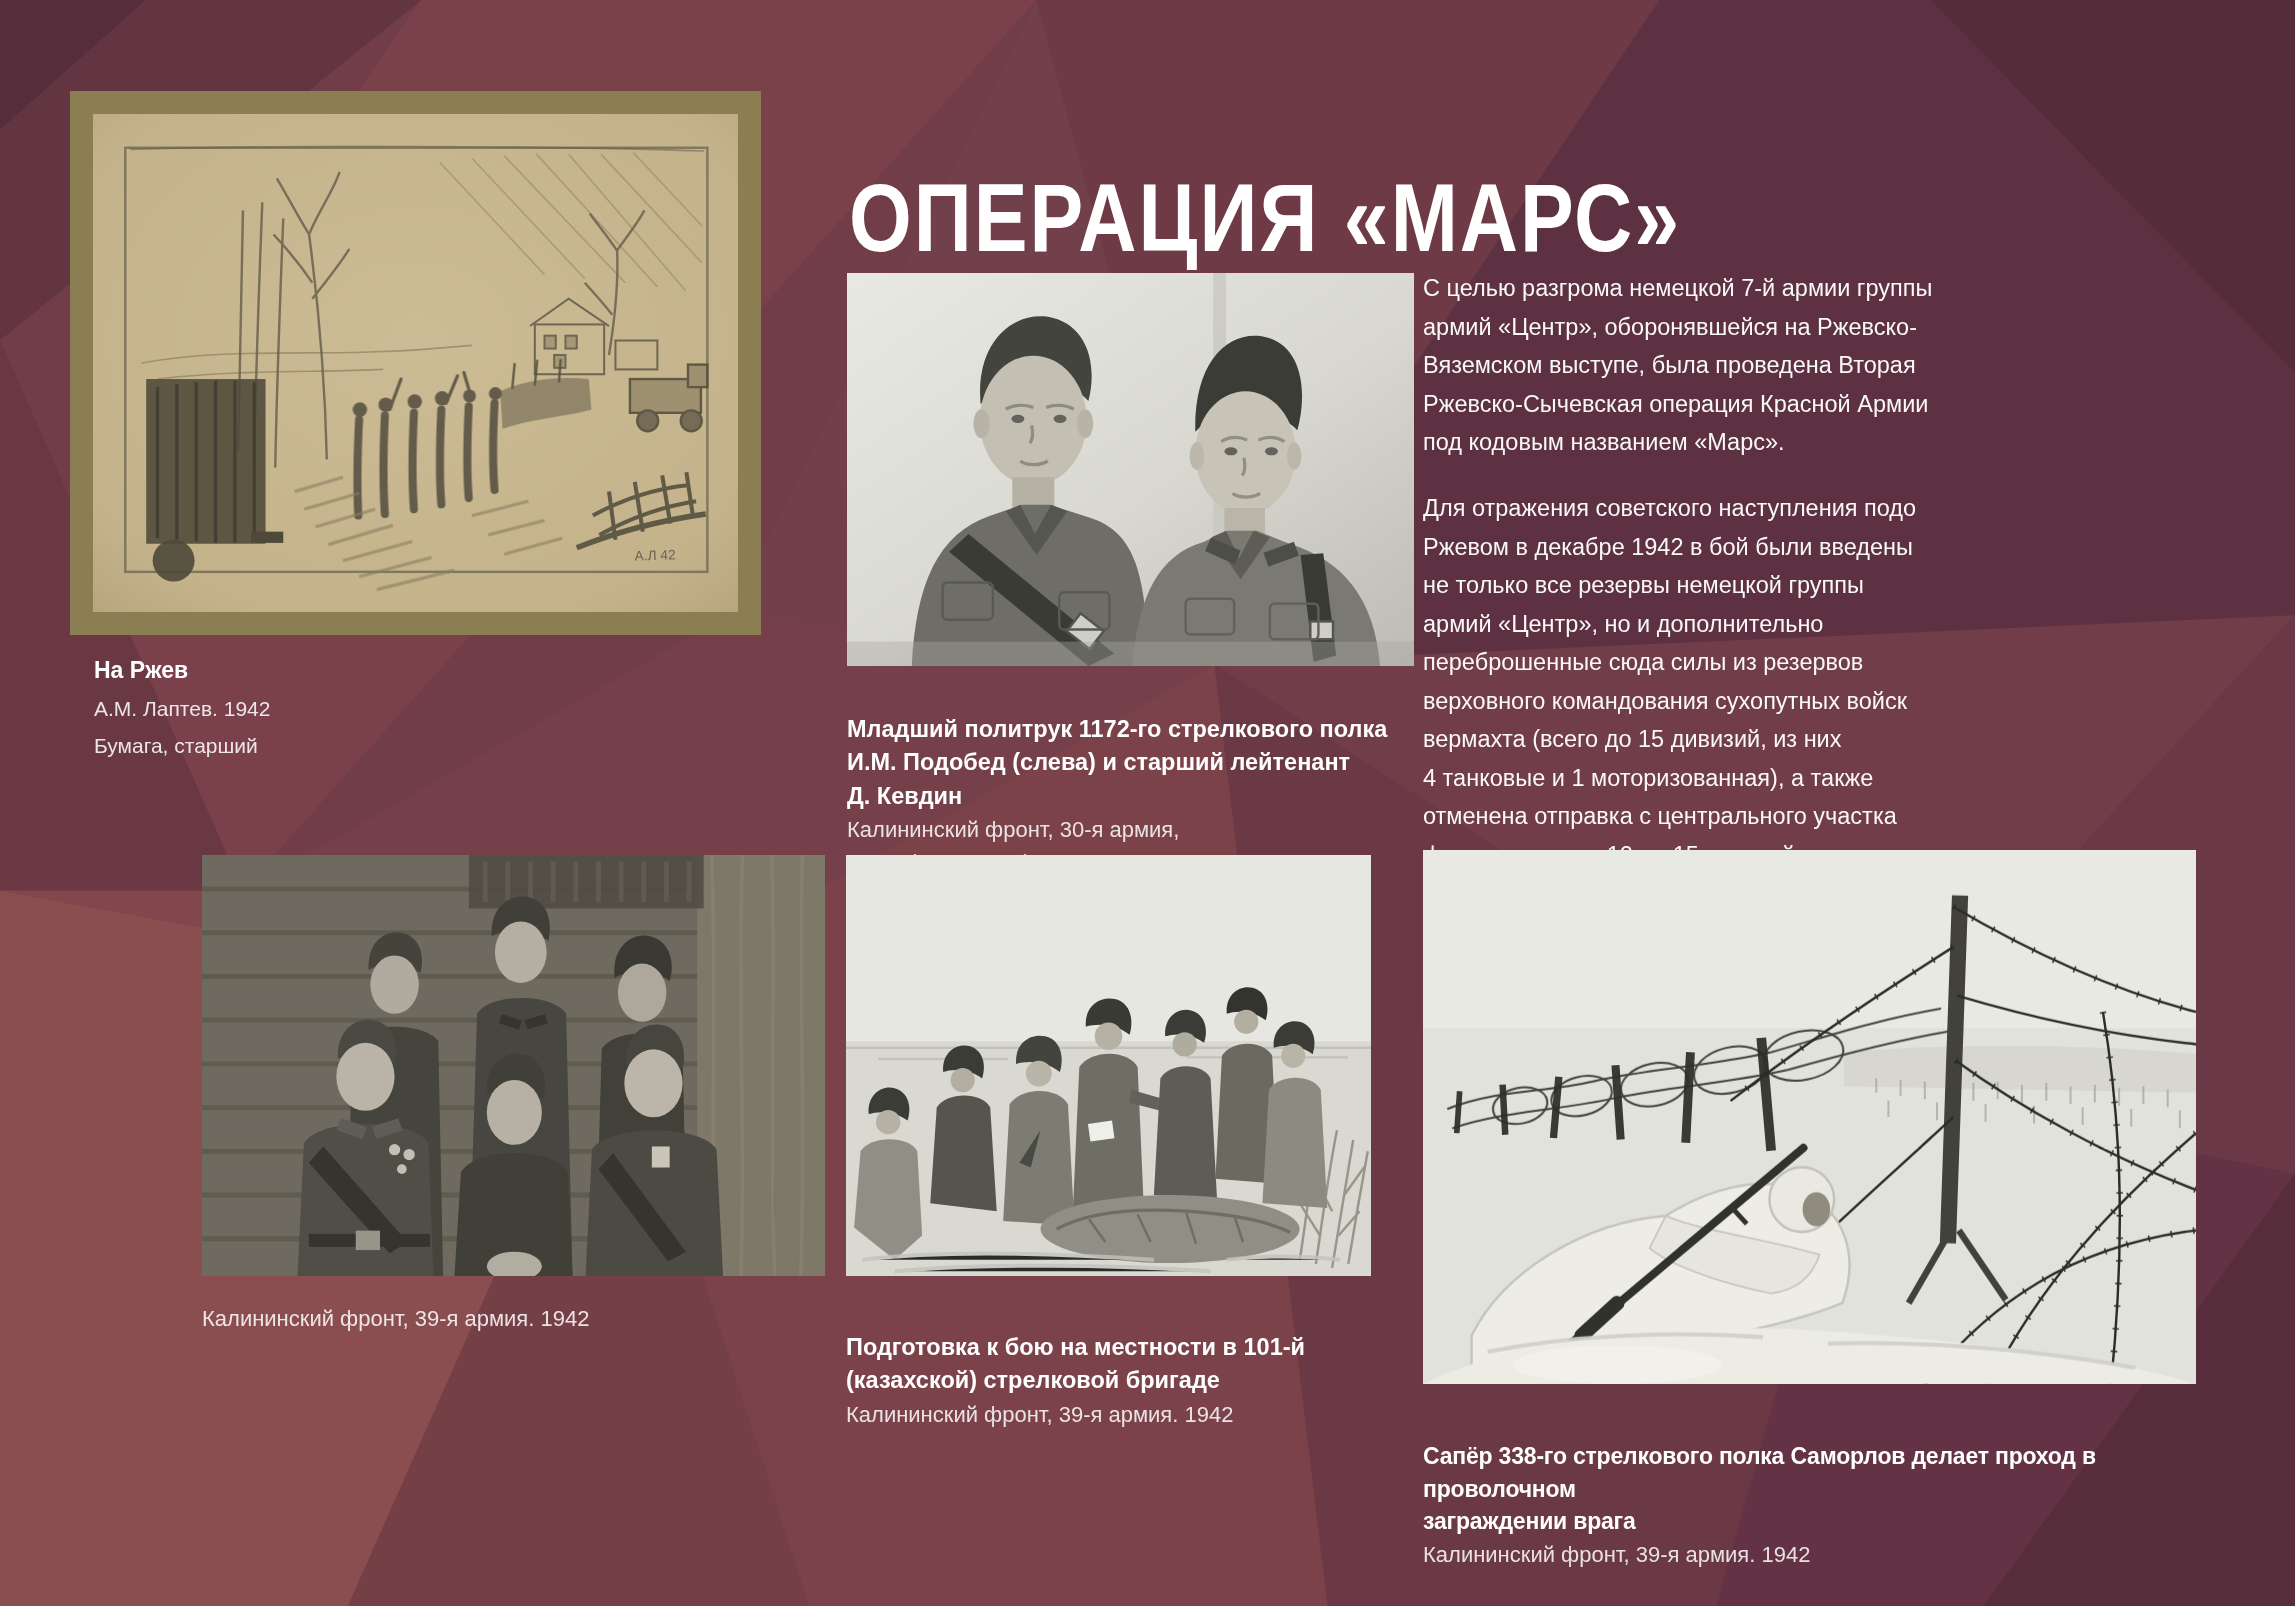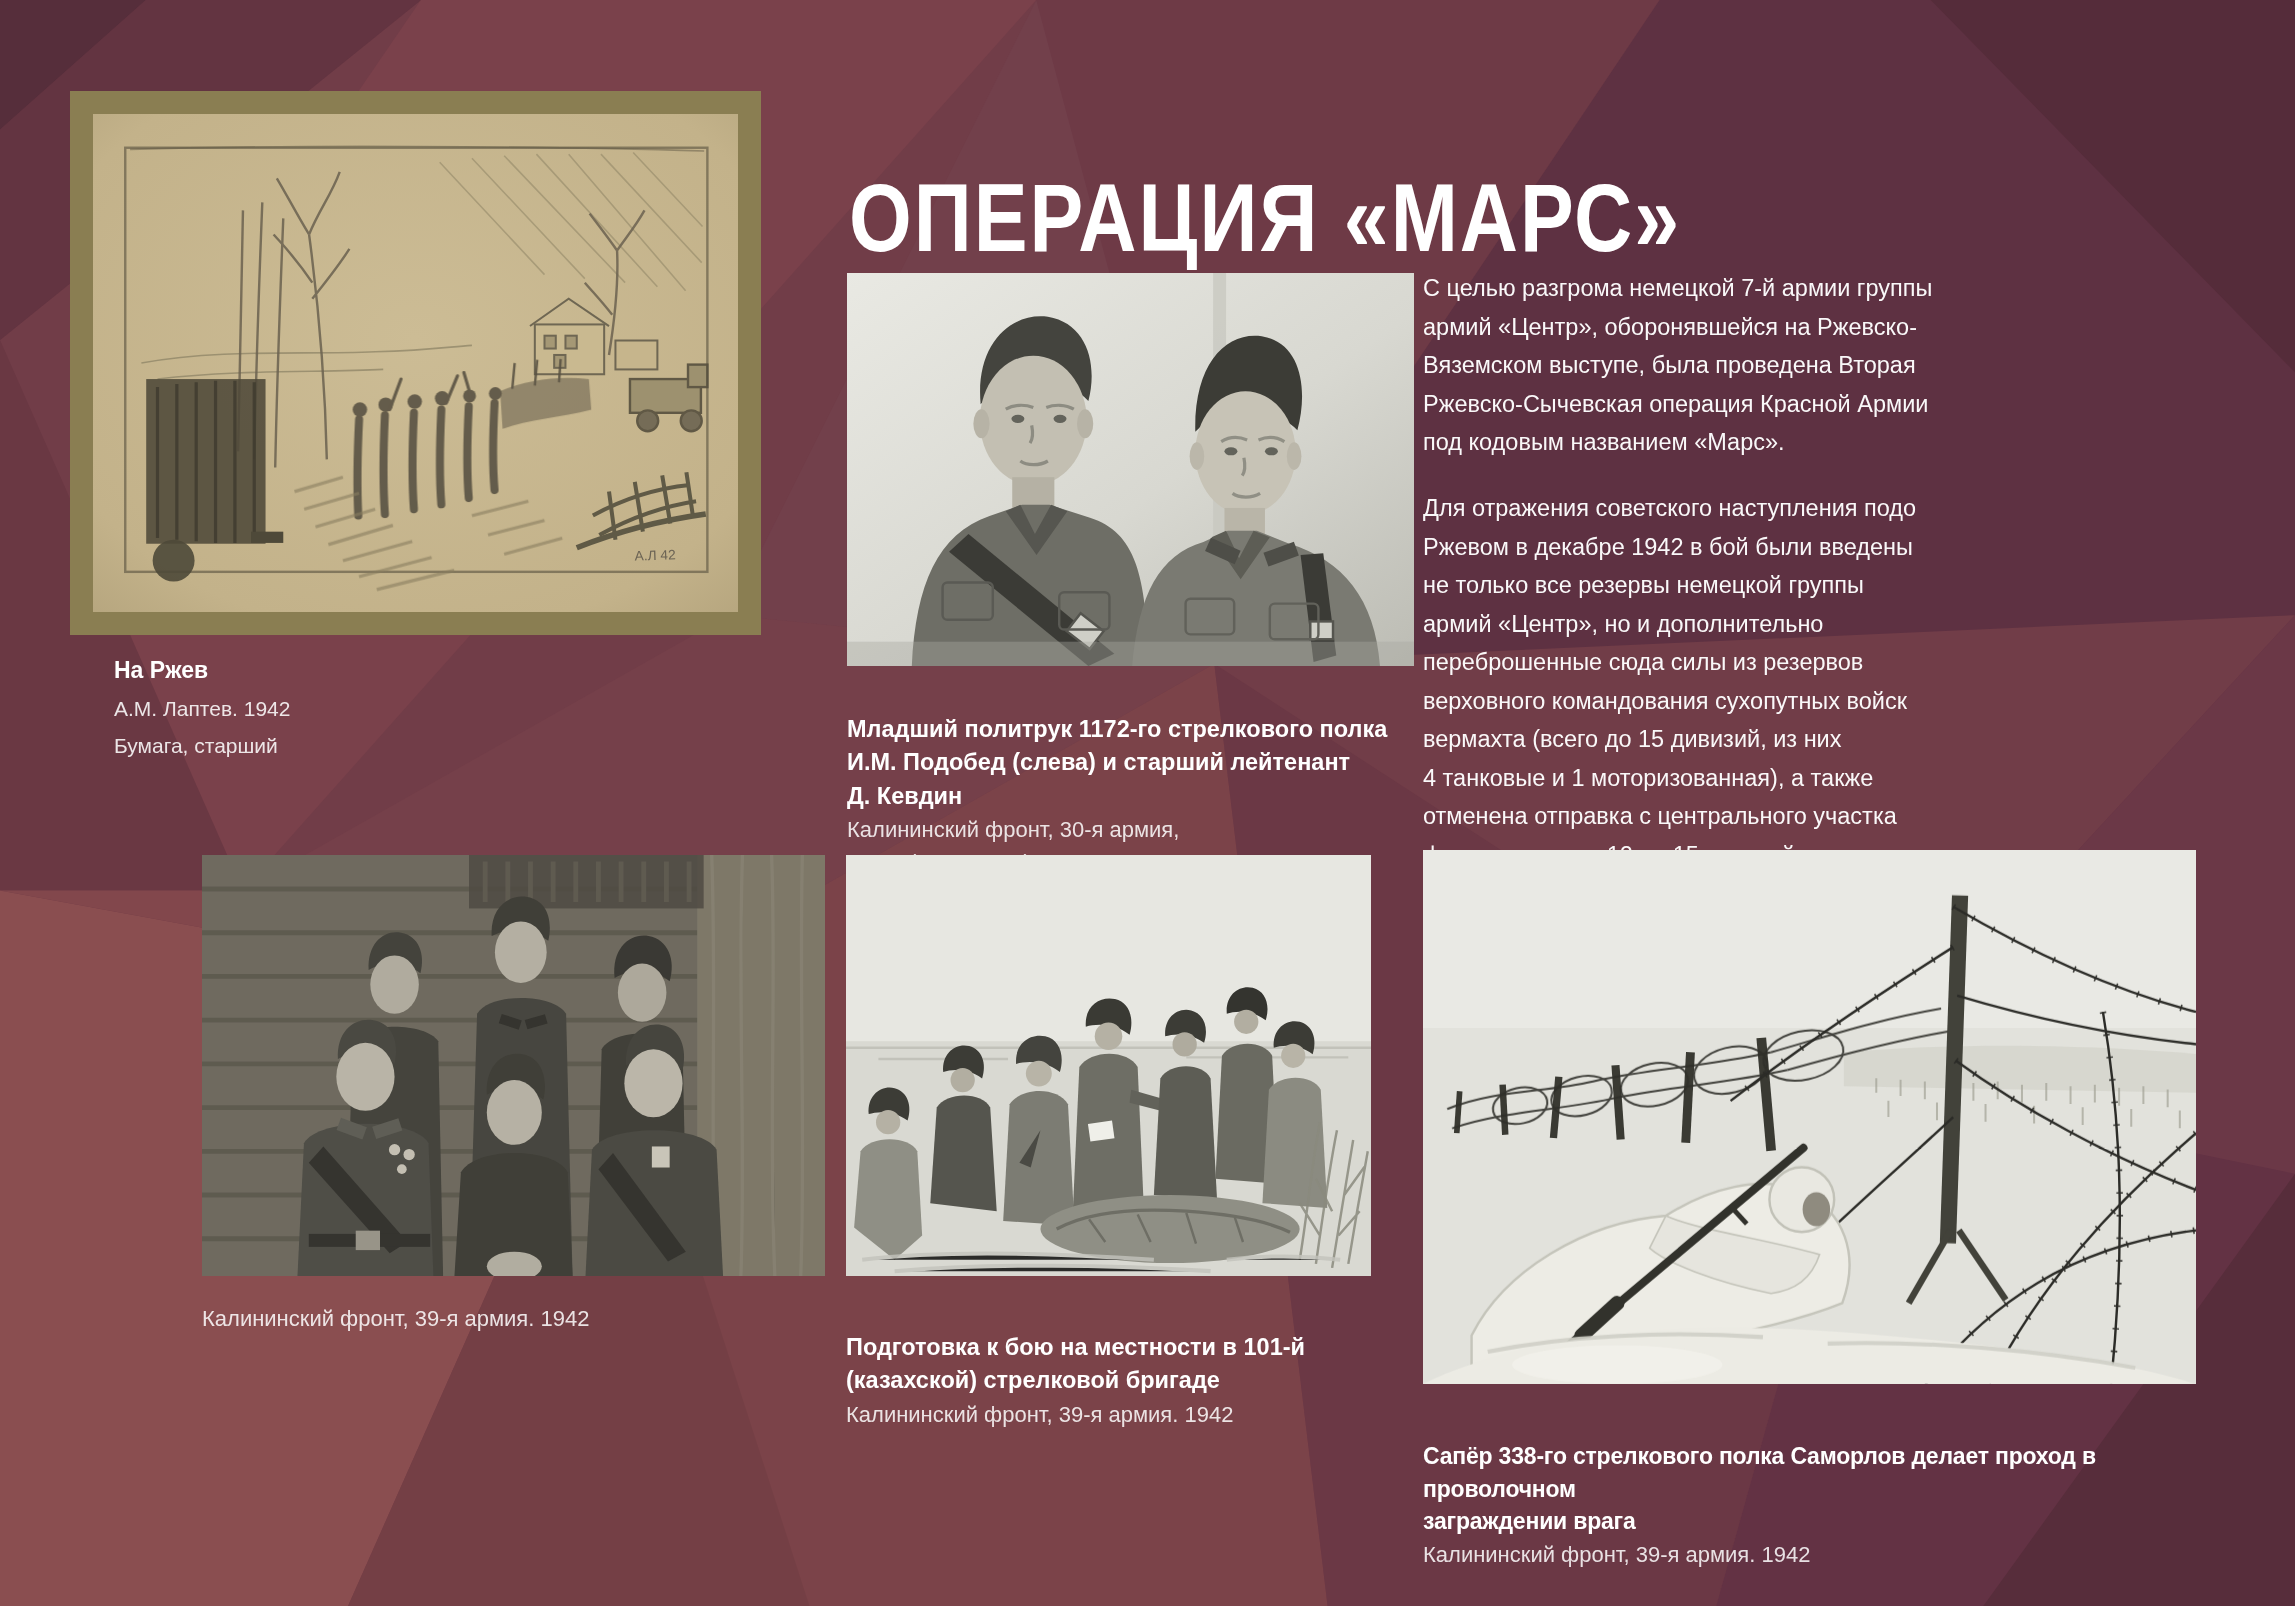--- a/index.html
+++ b/index.html
@@ -31,21 +31,21 @@
   .photo-politruk{left:847px;top:273px;width:567px;height:393px;}
   .photo-staff{left:202px;top:855px;width:623px;height:421px;}
   .photo-brigade{left:846px;top:855px;width:525px;height:421px;}
   .photo-sapper{left:1423px;top:850px;width:773px;height:534px;}
 
   
   .caption{line-height:1.45;}
   .cap-bold{font-size:23.5px;font-weight:700;line-height:1.42;white-space:pre-line;margin-top:29px;}
   .cap-meta{font-size:22px;font-weight:400;line-height:1.5;opacity:.85;margin-top:0;white-space:pre-line;}
   .cap-credit{font-size:26px;font-weight:400;opacity:.85;margin-top:26px;}
-  .art-caption{left:94px;top:657px;margin-left:20px;}
+  .art-caption{left:94px;top:657px;}
   .art-cap-title{font-size:23px;font-weight:700;}
   .art-cap-line{font-size:21px;font-weight:400;opacity:.87;margin-top:13px;}
   .cap-politruk{left:847px;top:684px;width:559px;}
   .cap-staff{left:202px;top:1302px;width:607px;}
   .cap-brigade{left:846px;top:1302px;width:518px;}
   .cap-sapper{left:1423px;top:1411px;width:822px;}
   .cap-sapper .cap-bold{letter-spacing:-0.2px;font-size:23px;}
 
   
   .intro{left:1423px;top:269px;width:534px;}

